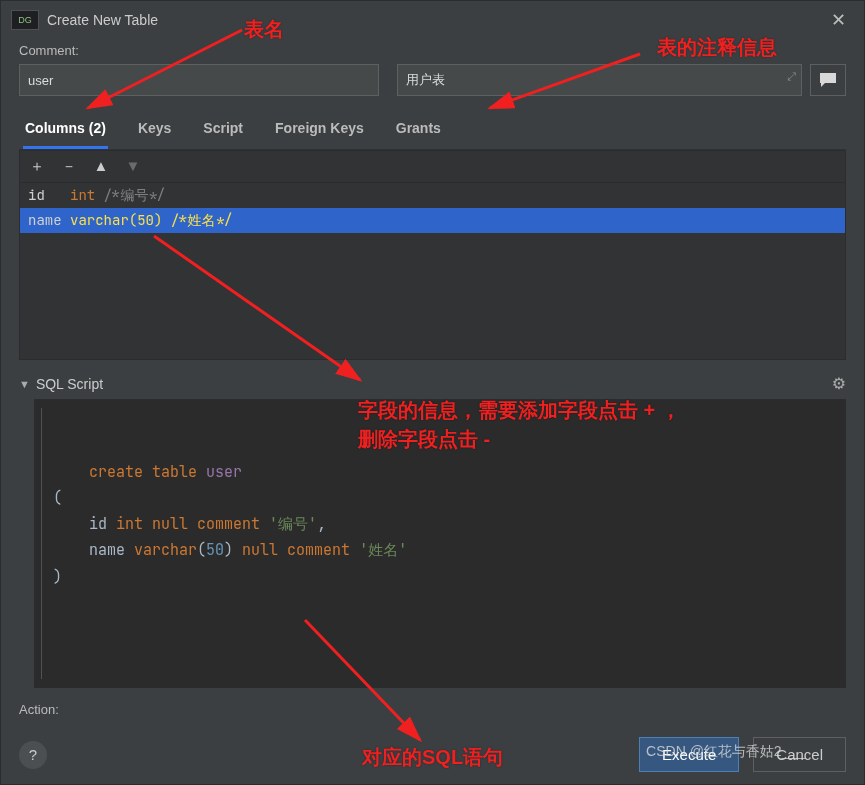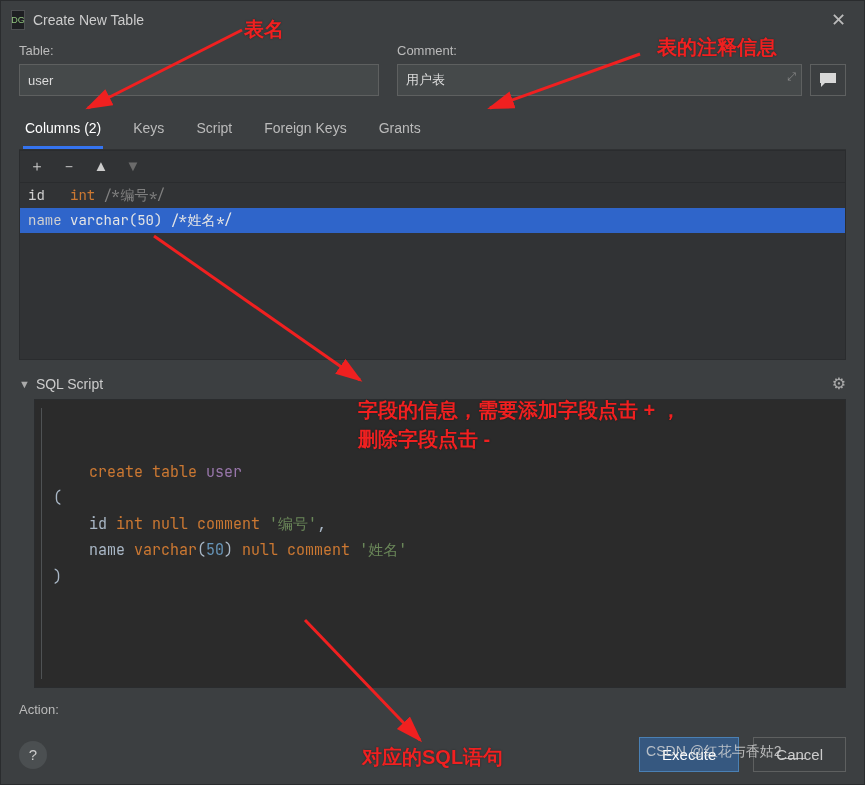--- a/index.html
+++ b/index.html
@@ -23,21 +23,21 @@
   }
   .titlebar {
     display: flex;
     align-items: center;
     gap: 8px;
     padding: 6px 10px;
     color: #cccccc;
     font-size: 14px;
   }
   .titlebar .app-icon {
-    width: 14px; height: 20px;
+    width: 28px; height: 20px;
     background: #1e1f22;
     border: 1px solid #4e5052;
     display:flex; align-items:center; justify-content:center;
     font-size:9px; color:#8ec07c;
   }
   .titlebar .spacer { flex:1; }
   .close-btn { color:#bbbbbb; font-size:18px; padding:2px 8px; cursor:pointer; }
   .body { padding: 0 18px 12px 18px; display:flex; flex-direction:column; flex:1; min-height:0; }
   .field-row { display:flex; gap:18px; margin-top:4px; }
   .field { display:flex; flex-direction:column; gap:4px; }
@@ -71,20 +71,21 @@
     margin-top:14px;
     padding:0 4px;
     border-bottom:1px solid #2f3133;
   }
   .tab {
     padding:10px 2px 10px 2px;
     color:#bbbbbb;
     font-size:14px;
     cursor:pointer;
     border-bottom:3px solid transparent;
+    font-weight:bold;
   }
   .tab.active { color:#ffffff; border-bottom:3px solid #3574f0; }
   .toolbar {
     display:flex; gap:14px;
     padding:6px 8px;
     background:#313335;
     border-bottom:1px solid #2a2c2e;
   }
   .tool-btn { color:#cccccc; font-size:15px; cursor:pointer; width:18px; text-align:center; }
   .tool-btn.disabled { color:#6b6b6b; cursor:default; }
@@ -93,21 +94,21 @@
     border:1px solid #2a2c2e;
     display:flex; flex-direction:column;
     height:210px;
   }
   .col-list { flex:1; overflow:auto; font-family: "JetBrains Mono","Consolas",monospace; font-size:14px; }
   .col-row { padding:3px 8px; white-space:pre; }
   .col-row.selected { background:#2f65ca; color:#ffffff; }
   .c-name { color:#d0d0d0; }
   .c-type { color:#cc7832; }
   .c-comment { color:#808080; }
-  .col-row.selected .c-type, .col-row.selected .c-comment { color:#e5e5e5; }
+  .col-row.selected .c-type, .col-row.selected .c-comment { color:#fde047; }
   .sql-header {
     display:flex; align-items:center; gap:6px;
     margin-top:14px;
     color:#cccccc;
     font-size:14px;
   }
   .sql-header .gear { margin-left:auto; color:#aaaaaa; font-size:16px; cursor:pointer; }
   .disclosure { font-size:11px; color:#aaaaaa; }
   .sql-editor {
     margin-top:6px;
@@ -213,23 +214,20 @@
   <div class="titlebar">
     <div class="app-icon">DG</div>
     <div>Create New Table</div>
     <div class="spacer"></div>
     <div class="close-btn">✕</div>
   </div>
 
   <div class="body">
 
     <div class="field-row">
-      <div class="field table-f">
-        <div class="field-label">Table:</div>
-      </div>
       <div class="field comment-f">
         <div class="field-label">Comment:</div>
       </div>
     </div>
 
     <div class="field-row">
       <div class="field table-f">
         <input class="text-input" value="user" style="">
       </div>
       <div class="field comment-f">

